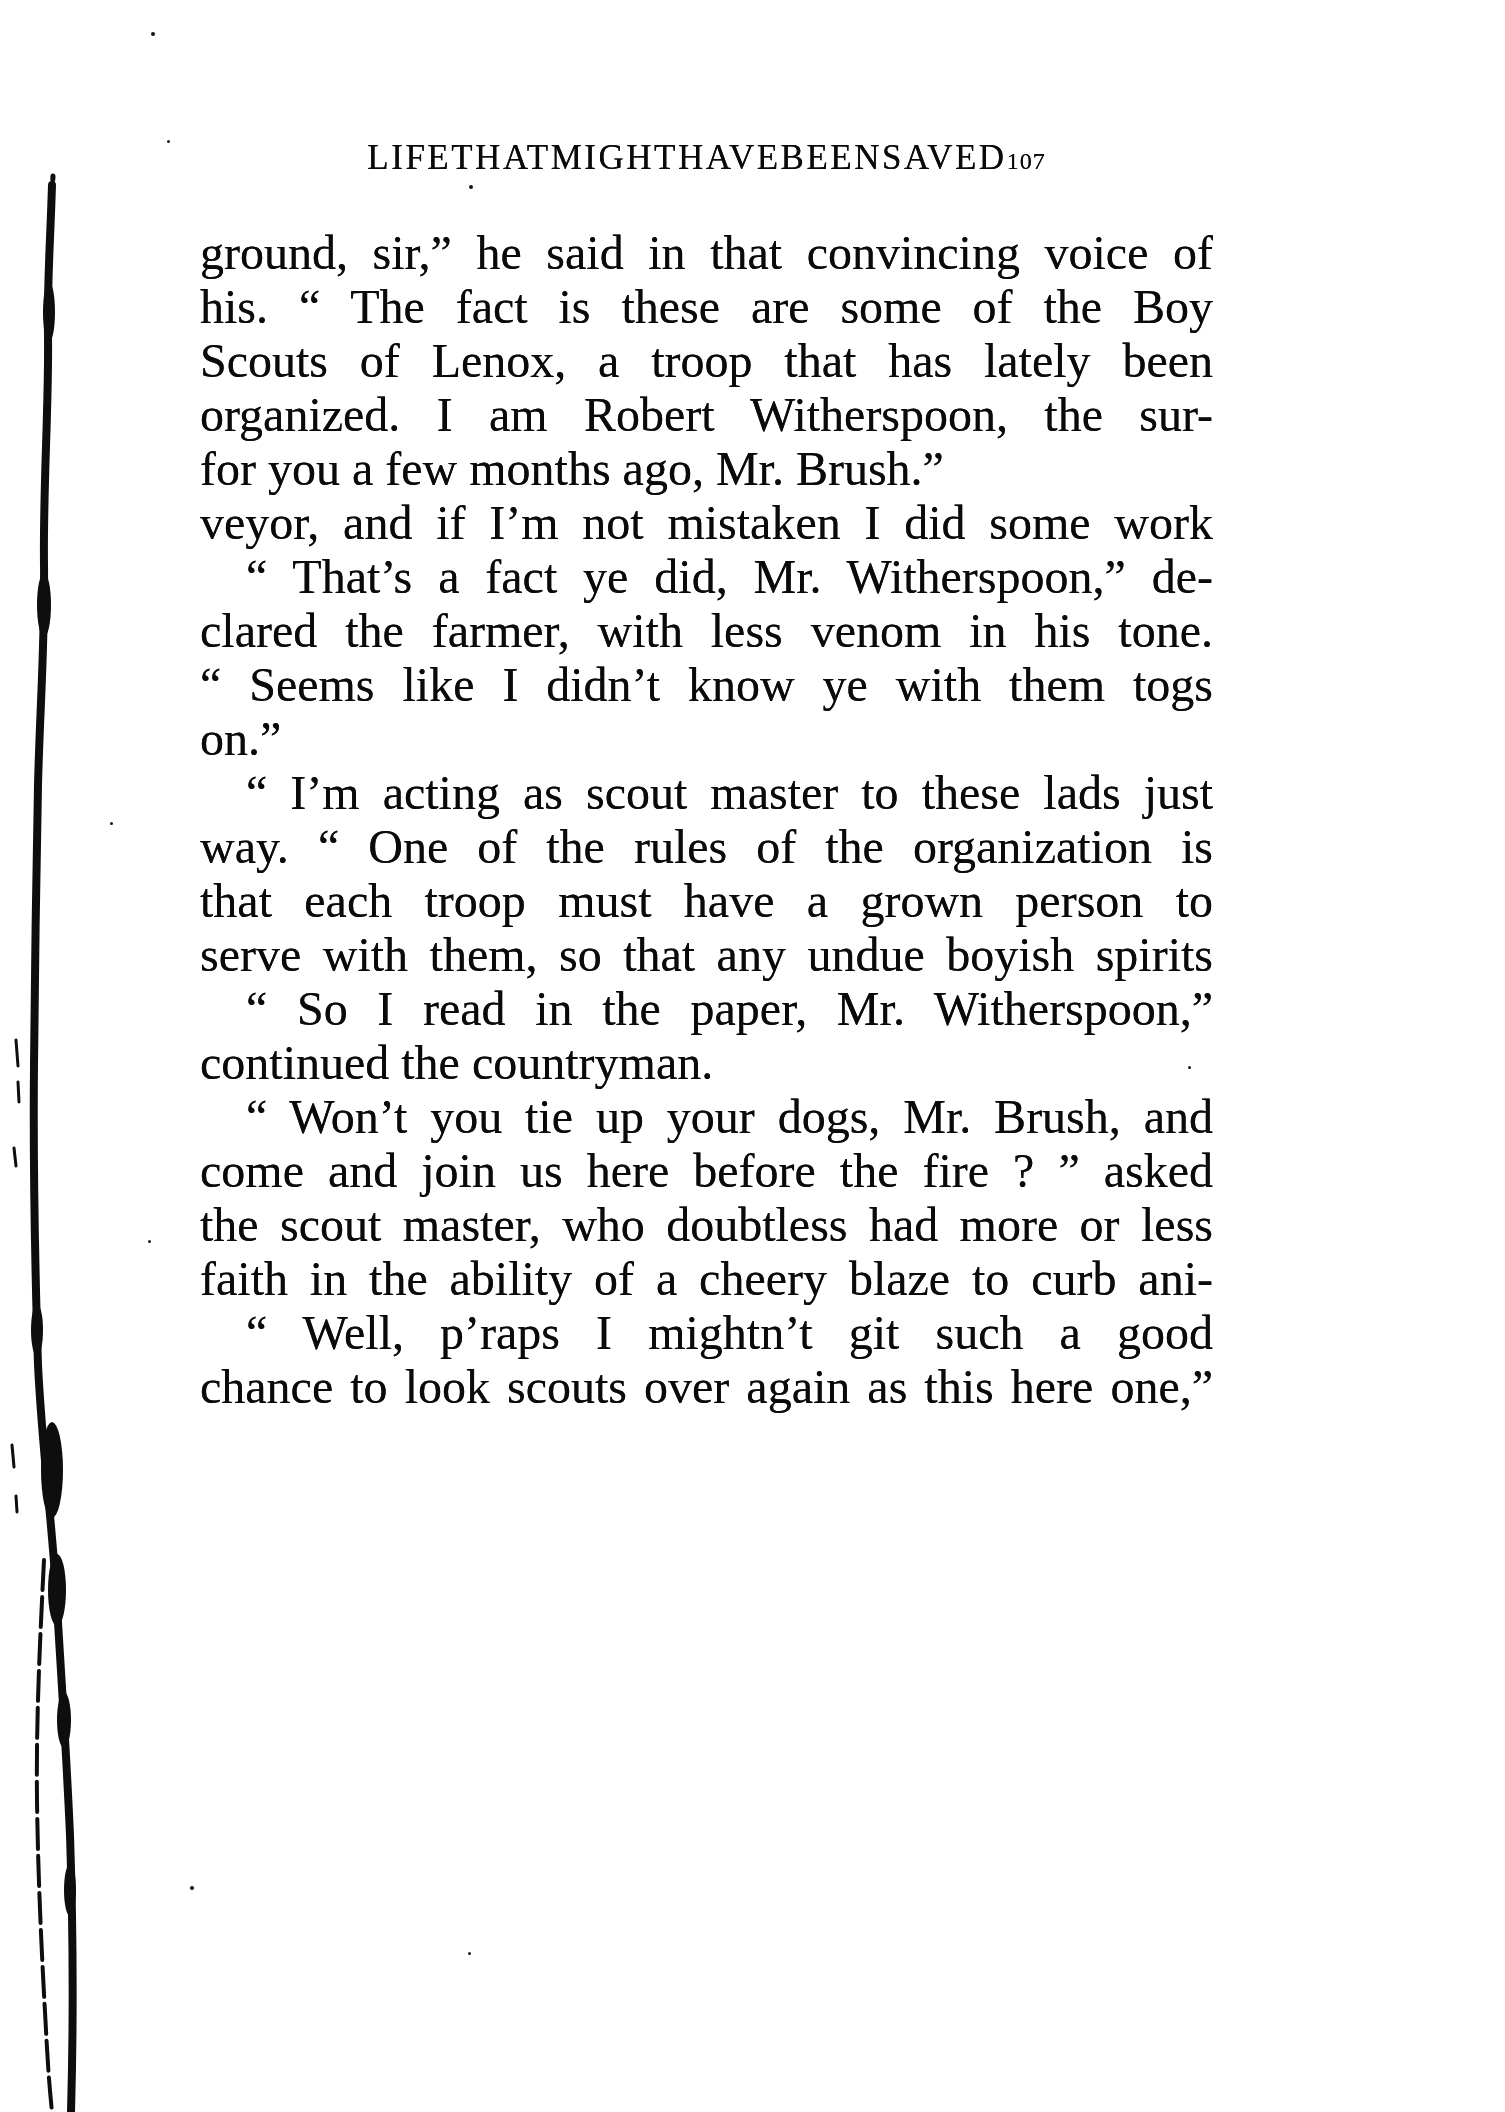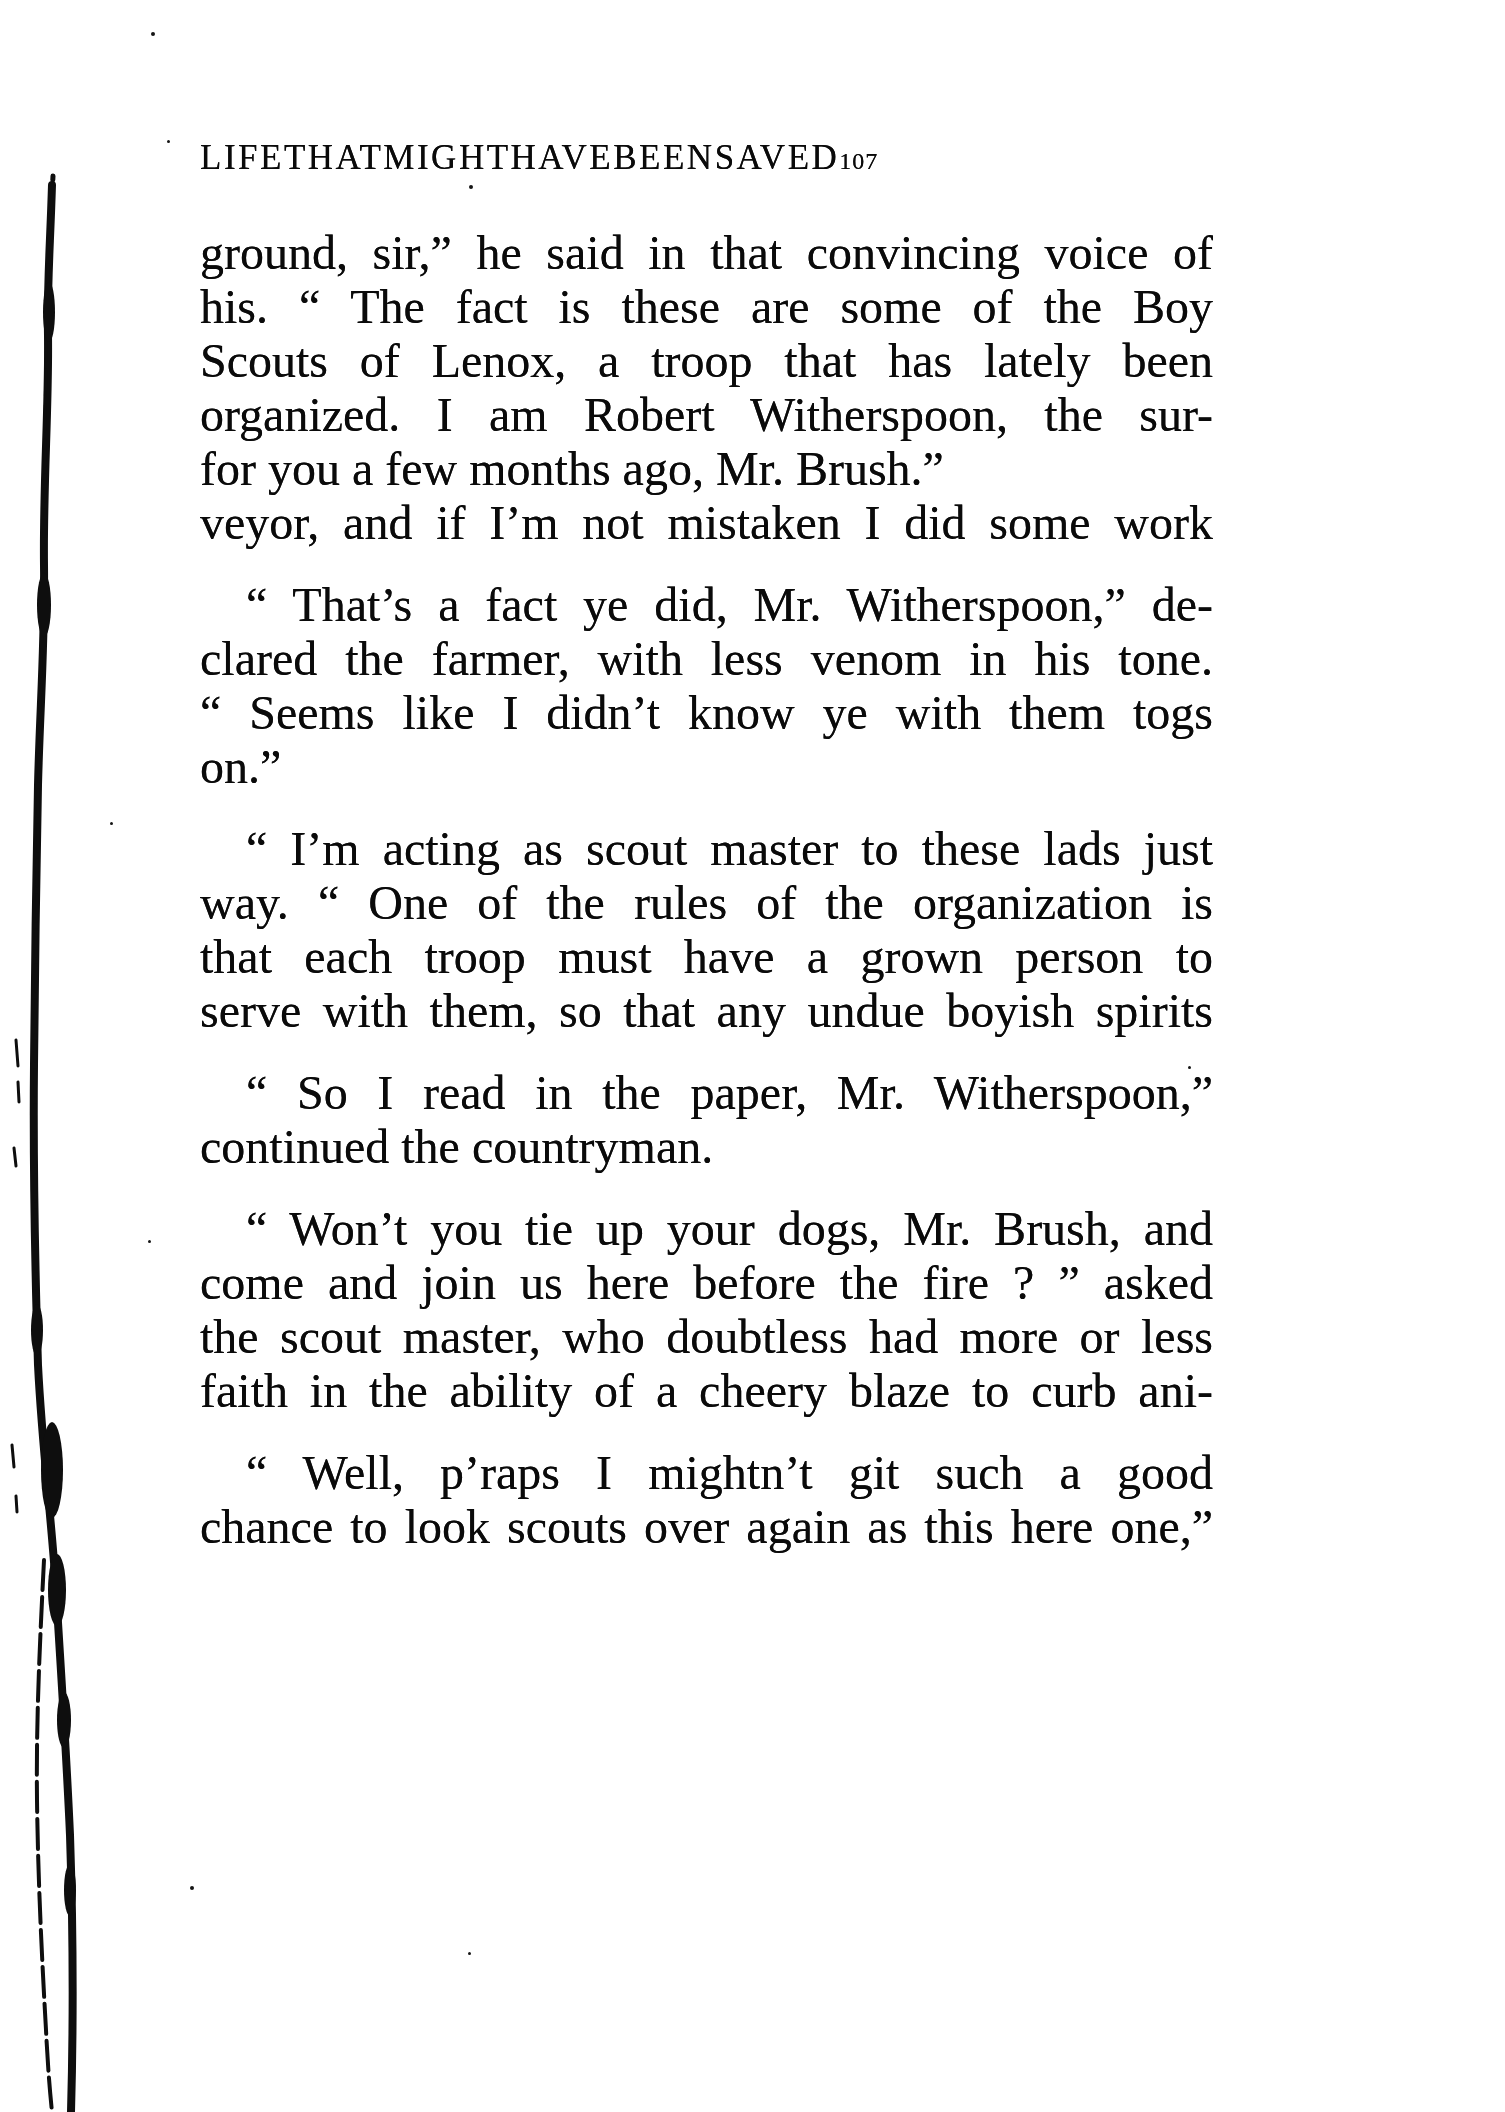--- a/index.html
+++ b/index.html
@@ -9,41 +9,41 @@
     font-family:"Liberation Serif", serif;
     color:#0a0a0a;
     overflow:hidden;
     position:relative;
   }
   .page{position:absolute;inset:0;background:#ffffff;}
 
   
   .running-head{
     position:absolute;left:200px;top:138px;width:1013px;
-    display:flex;justify-content:flex-start;align-items:baseline;
+    display:flex;justify-content:center;align-items:baseline;
     font-size:35px;letter-spacing:2.5px;
     text-shadow:0 0 0.6px rgba(0,0,0,.85);
     white-space:nowrap;
   }
   .head-words{display:contents;}
   .running-head .folio{font-size:24px;letter-spacing:1px;}
 
   
   .text-block{
     position:absolute;left:200px;top:226px;width:1013px;
     font-size:48px;
     text-shadow:0 0 0.55px rgba(0,0,0,.8);
   }
   .line{
     height:54px;line-height:54px;
     overflow:hidden;
     text-align:justify;
   }
   .line.j::after{content:"";display:inline-block;width:100%;height:0;}
-  .para.indent .line:first-child{text-indent:46px;margin-top:28px;}
+  .para.indent .line:first-child{text-indent:46px;}
 
   
   .binding{position:absolute;left:0;top:0;pointer-events:none;}
   .speck{position:absolute;background:#151515;border-radius:50%;}
 </style>
 </head>
 <body>
 
 <div class="page">
 

